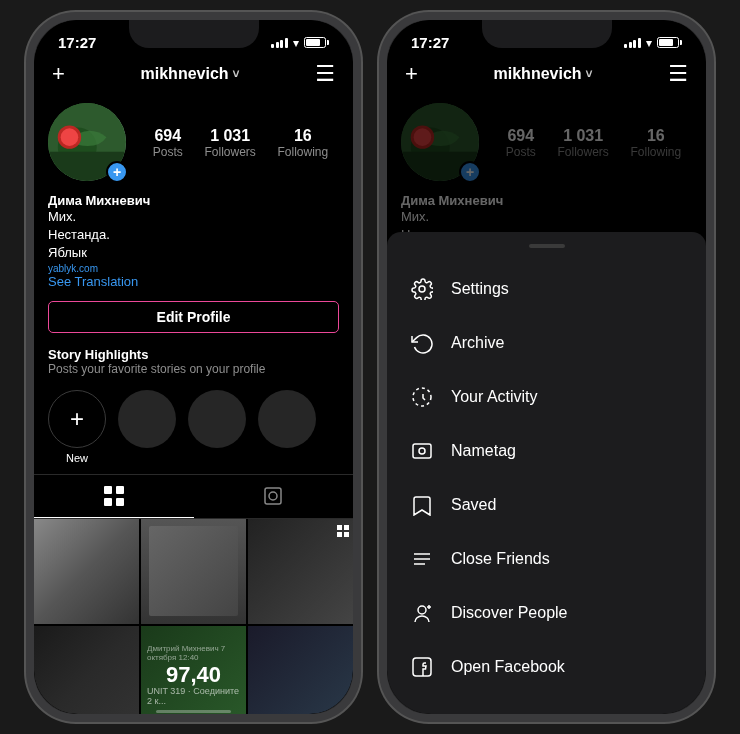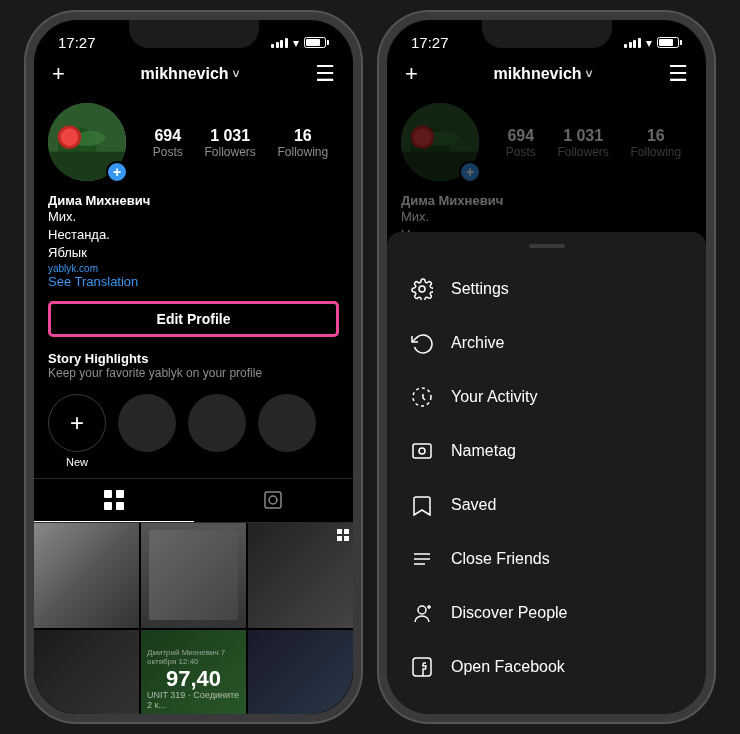--- a/index.html
+++ b/index.html
@@ -60,21 +60,21 @@
       display: flex;
       justify-content: space-between;
       align-items: center;
       padding: 14px 24px 4px;
       background: #000;
       flex-shrink: 0;
     }
 
     .status-time {
       font-size: 15px;
-      font-weight: 400;
+      font-weight: 700;
       color: #fff;
     }
 
     .status-icons {
       display: flex;
       align-items: center;
       gap: 5px;
     }
 
     .signal-bars {
@@ -252,21 +252,21 @@
       color: #3897f0;
       font-size: 13px;
     }
 
     
     .edit-profile-btn {
       margin: 6px 14px;
       width: calc(100% - 28px);
       padding: 7px;
       background: transparent;
-      border: 3px solid #ec4899;
+      border: 1px solid #ec4899;
       border-radius: 5px;
       color: #fff;
       font-size: 14px;
       font-weight: 600;
       text-align: center;
       cursor: pointer;
     }
 
     
     .story-highlights {
@@ -527,21 +527,21 @@
         <div class="bio-text">Нестанда.</div>
         <div class="bio-text">Яблык</div>
         <div class="bio-link">yablyk.com</div>
         <div class="bio-translate">See Translation</div>
       </div>
 
       <button class="edit-profile-btn">Edit Profile</button>
 
       <div class="story-highlights">
         <div class="highlights-header">Story Highlights</div>
-        <div class="highlights-subtext">Keep your favorite yablyk on your profile</div>
+        <div class="highlights-subtext">Posts your favorite stories on your profile</div>
       </div>
       <div class="highlights-row">
         <div class="highlight-item">
           <div class="highlight-circle highlight-new">
             <span class="highlight-plus">+</span>
           </div>
           <span class="highlight-label">New</span>
         </div>
         <div class="highlight-item">
           <div class="highlight-circle"></div>

